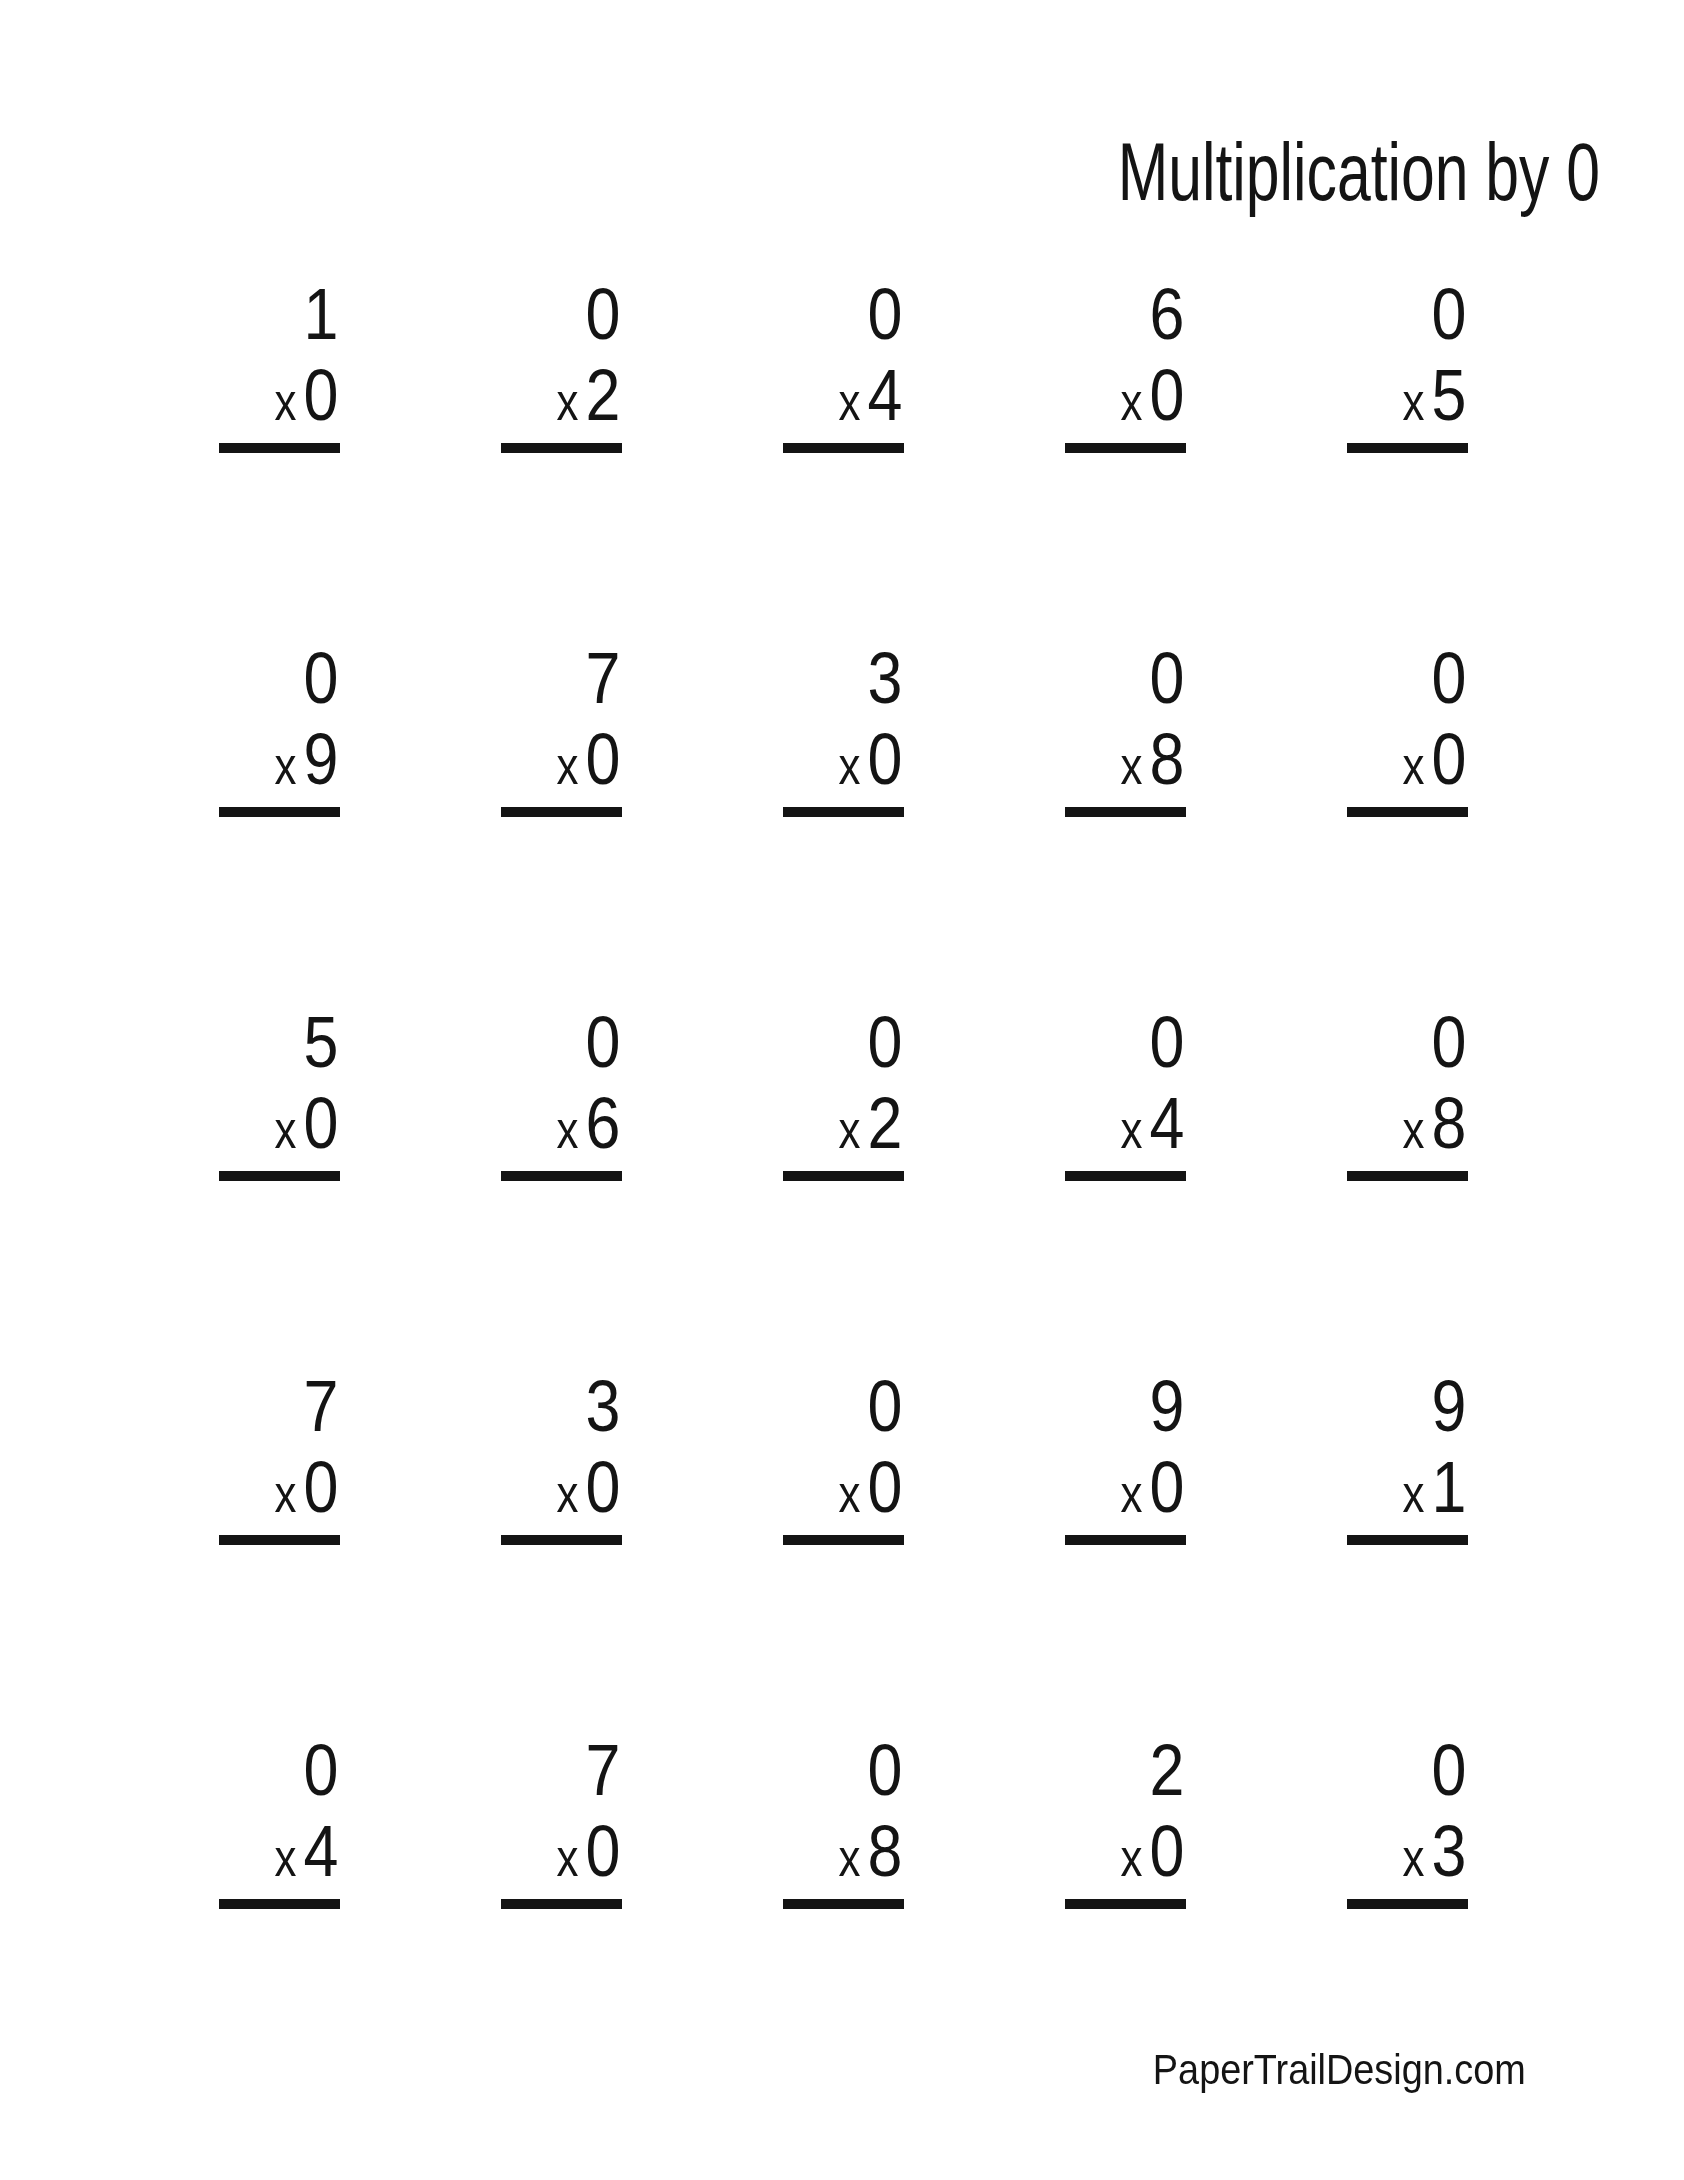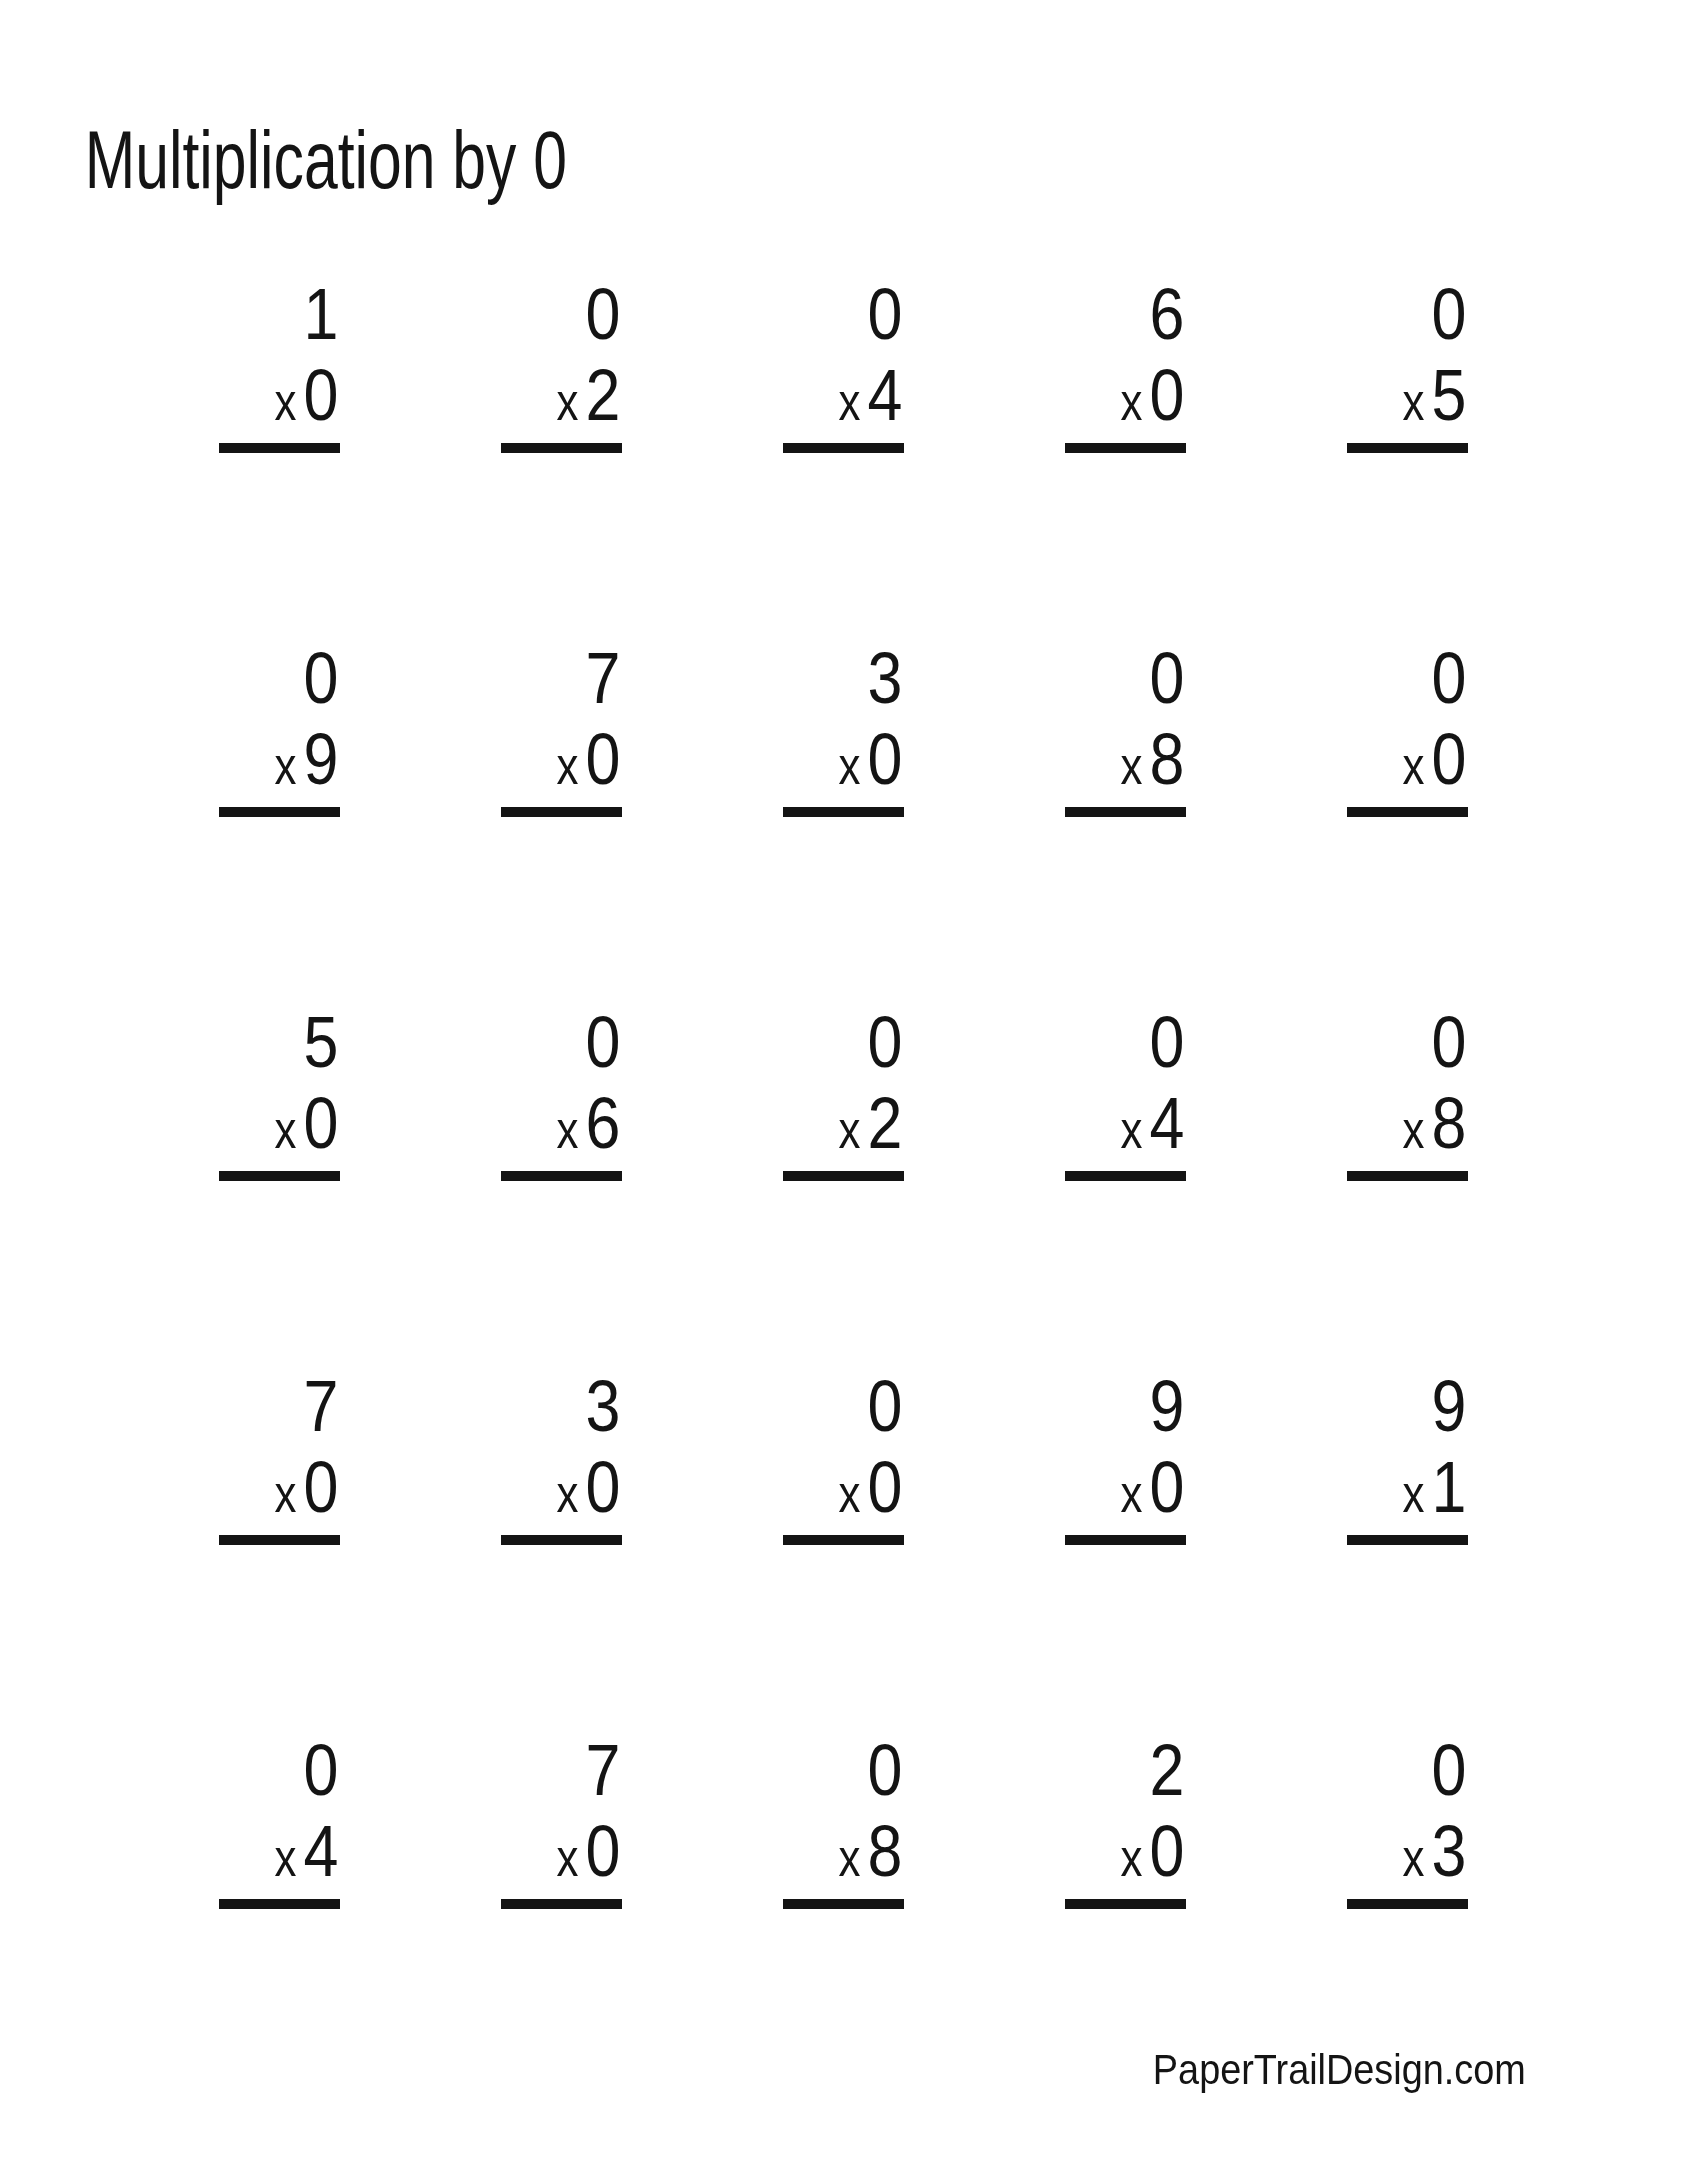--- a/index.html
+++ b/index.html
@@ -7,22 +7,22 @@
   html, body { margin: 0; padding: 0; }
   body {
     width: 1685px; height: 2181px;
     background: var(--paper);
     color: var(--ink);
     font-family: "Liberation Sans", sans-serif;
     position: relative;
     overflow: hidden;
   }
   .title-wrap {
-    position: absolute; top: 119px; left: 0; width: 100%;
-    text-align: left;
+    position: absolute; top: 131px; left: 0; width: 100%;
+    text-align: right;
   }
   .title {
     display: inline-block;
     font-size: 82px; line-height: 1; font-weight: 400;
     transform: scaleX(0.74); transform-origin: 50% 50%;
     white-space: nowrap;
   }
   .grid {
     position: absolute; left: 138px; top: 286px;
     display: grid;

